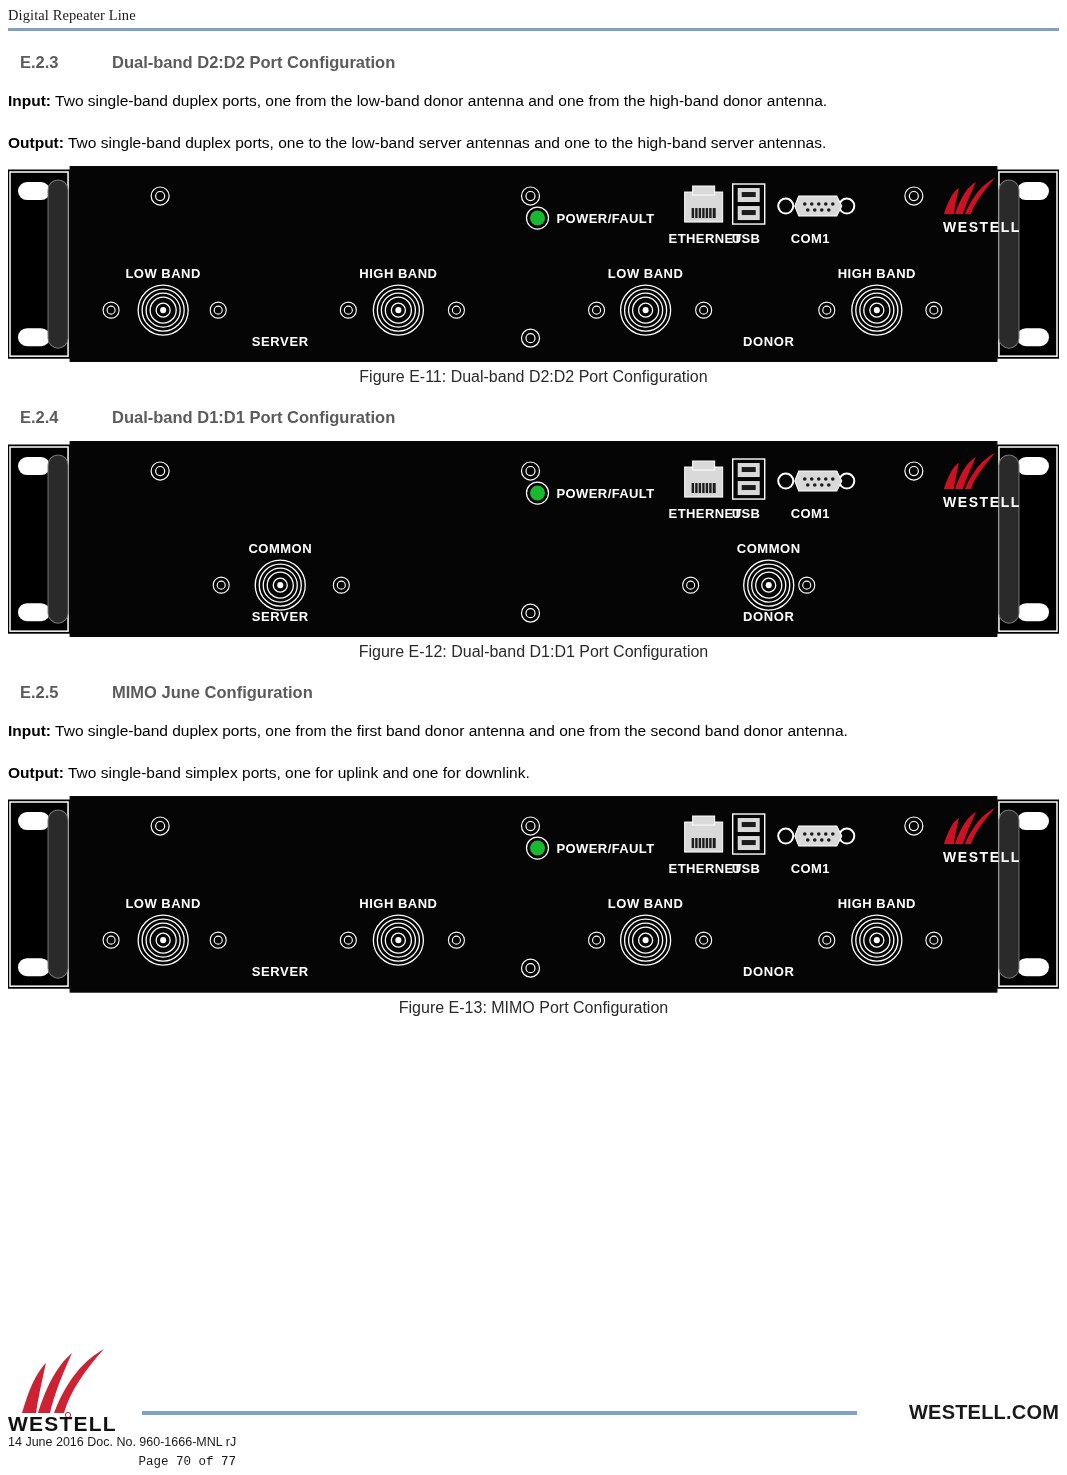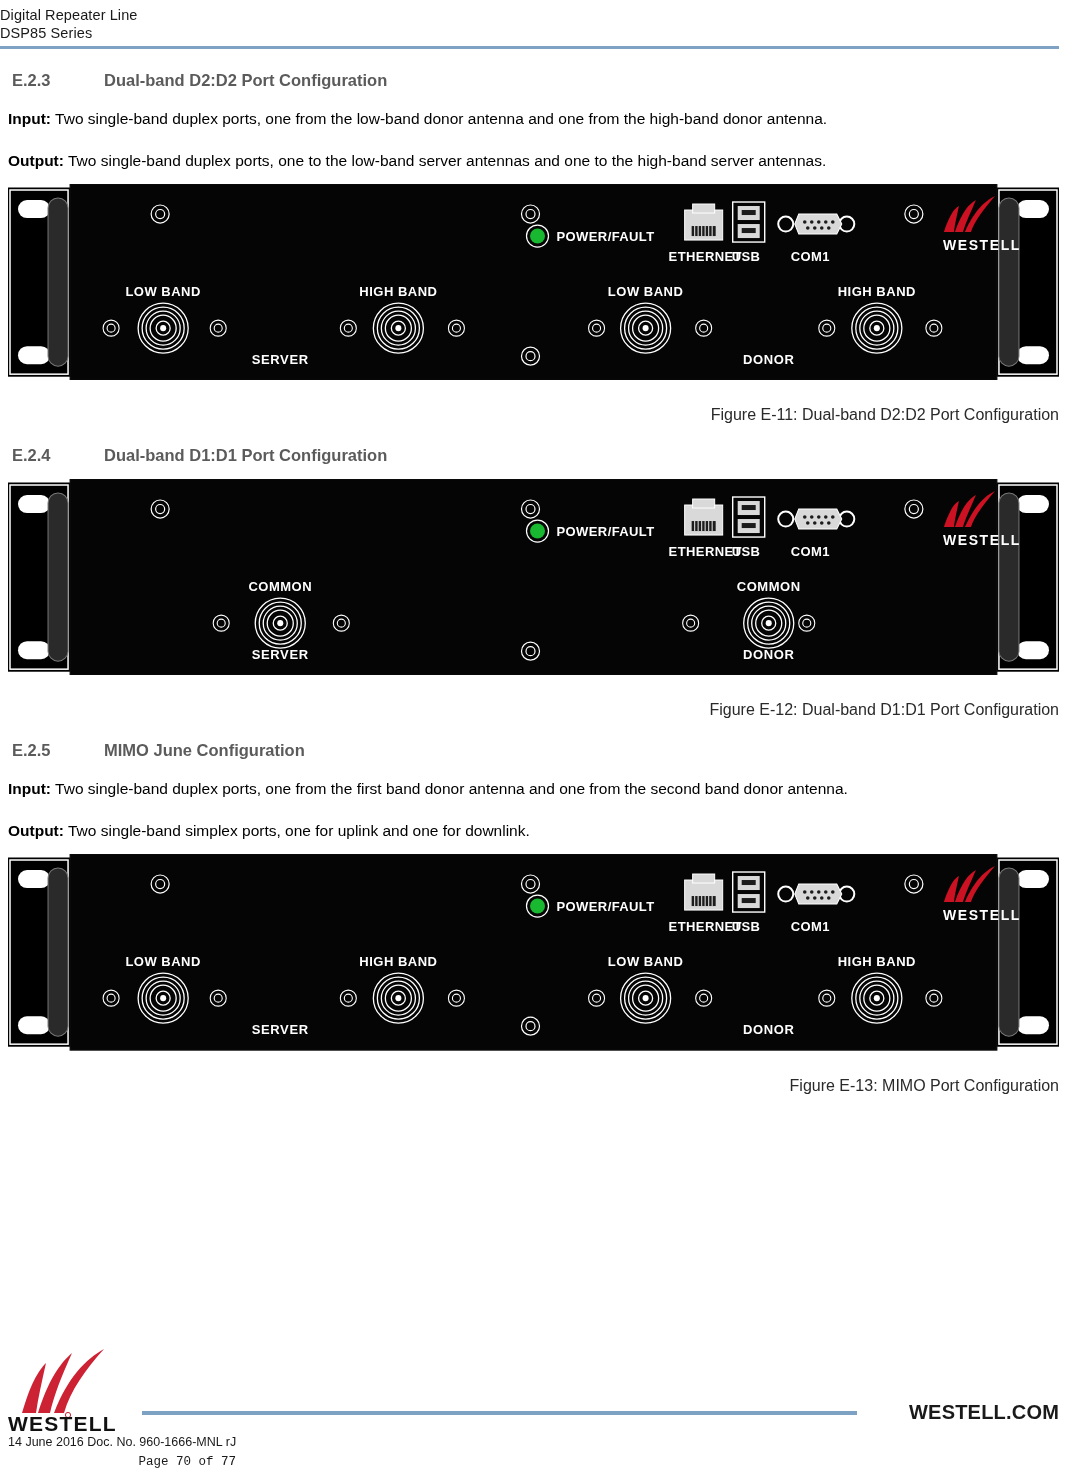--- a/index.html
+++ b/index.html
@@ -9,21 +9,22 @@
     height: 1475px;
     background: #ffffff;
     font-family: "Liberation Sans", sans-serif;
     color: #000;
     position: relative;
     overflow: hidden;
   }
 
   
   .page-header {
-    padding: 6px 8px 0 0;
+    padding: 6px 8px 0 8px;
+    font-family: Liberation Serif, serif;
   }
   .page-header .hline {
     font-size: 14.5px;
     line-height: 18px;
     color: #1a1a1a;
     letter-spacing: 0.1px;
   }
   .header-rule {
     margin-top: 4px;
     height: 3px;
@@ -31,41 +32,41 @@
     width: 100%;
   }
 
   
   .content { padding: 0 8px; }
 
   h2.section-head {
     font-size: 16.5px;
     font-weight: bold;
     color: #5b5b5b;
-    margin: 22px 0 14px 4px;
+    margin: 22px 0 14px 12px;
     display: flex;
     align-items: baseline;
   }
   h2.section-head .num { width: 92px; flex: 0 0 92px; }
   h2.section-head .ttl { flex: 1; }
 
   p.body-para {
     font-size: 15.5px;
     line-height: 26px;
     margin: 16px 0 10px 0;
     text-align: justify;
     color: #000;
   }
   p.body-para .lbl { font-weight: bold; }
 
   .fig-caption {
-    text-align: right;
+    text-align: center;
     font-size: 16px;
     color: #2a2a2a;
-    margin: 26px 0 4px 0;
+    margin: 6px 0 4px 0;
   }
 
   
   .panel-wrap { width: 100%; margin: 4px 0 0 0; }
   .panel-svg { display: block; width: 100%; }
 
   
   .page-footer {
     position: absolute;
     left: 0; right: 0; bottom: 0;
@@ -105,21 +106,20 @@
     margin-top: 2px;
   }
   .footer-lines .col-r { text-align: right; }
   .footer-lines div + div { margin-top: 6px; font-family: Liberation Mono, monospace; }
 </style>
 </head>
 <body>
 
 <div class="page-header">
   <div class="hline">Digital Repeater Line</div>
-  <div class="hline">DSP85 Series</div>
   <div class="header-rule"></div>
 </div>
 
 <div class="content">
 
   <h2 class="section-head">
     <span class="num">E.2.3</span>
     <span class="ttl">Dual-band D2:D2 Port Configuration</span>
   </h2>
   <p class="body-para"><span class="lbl">Input:</span><span> Two single-band duplex ports, one from the low-band donor antenna and one from the high-band donor antenna.</span></p>

